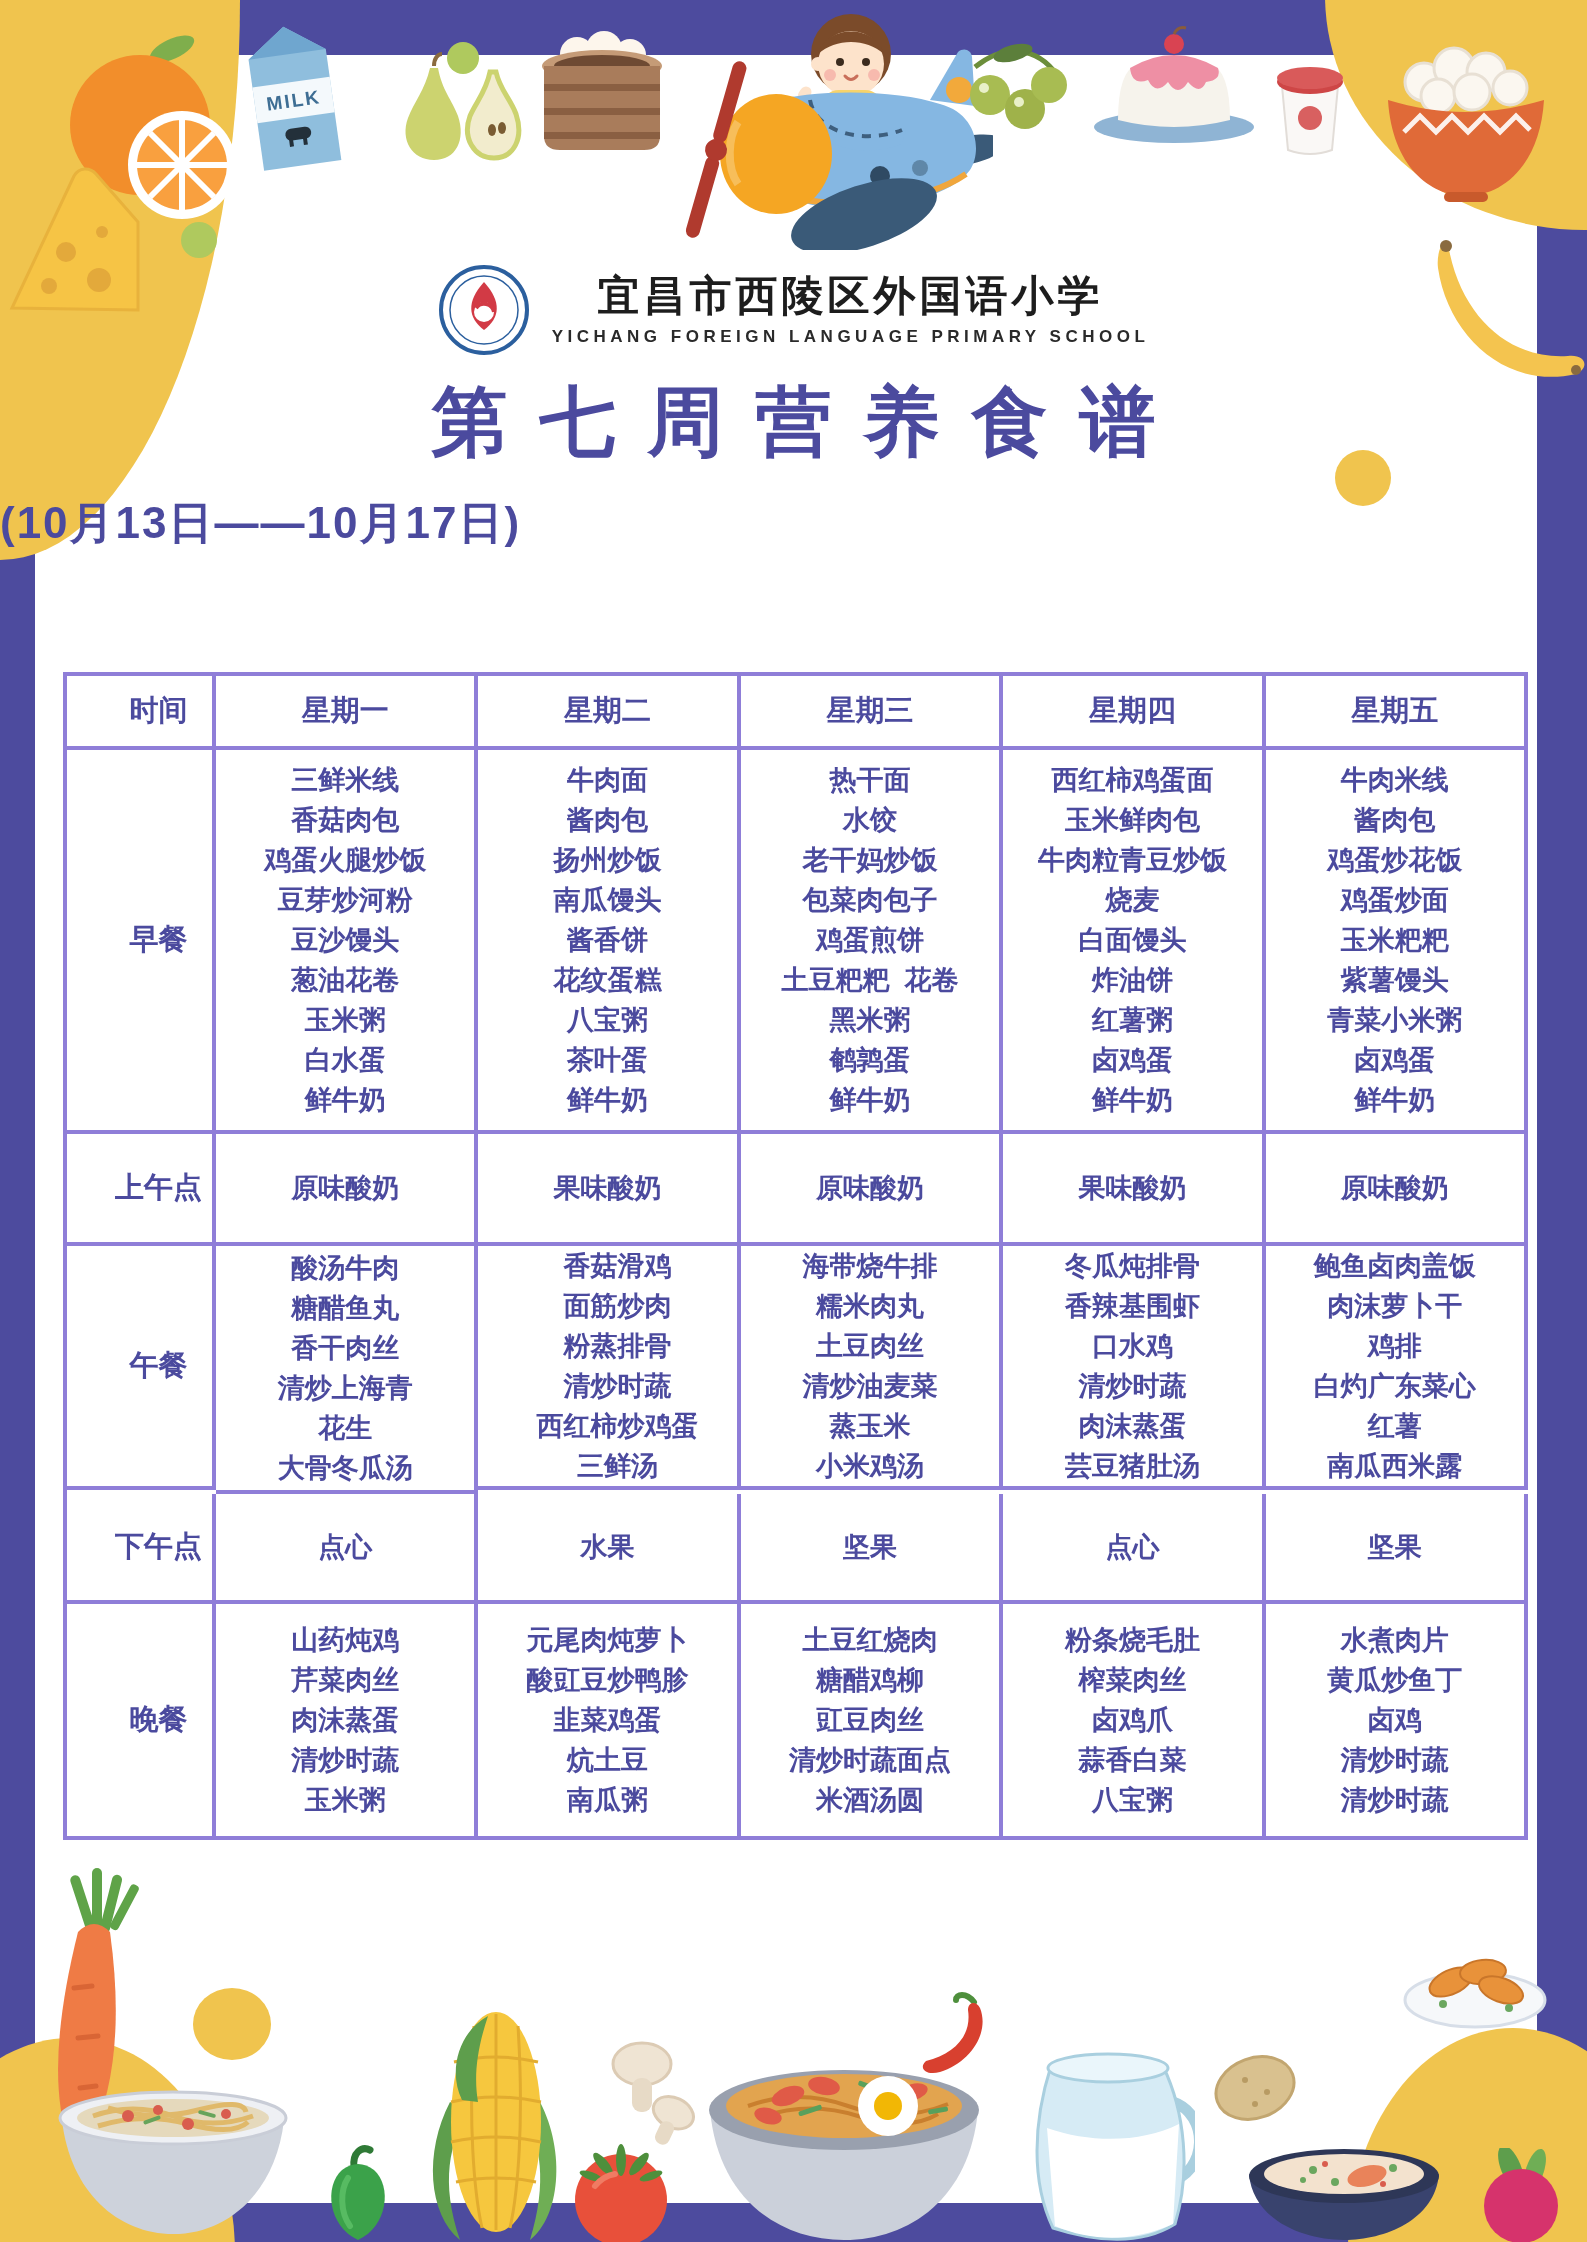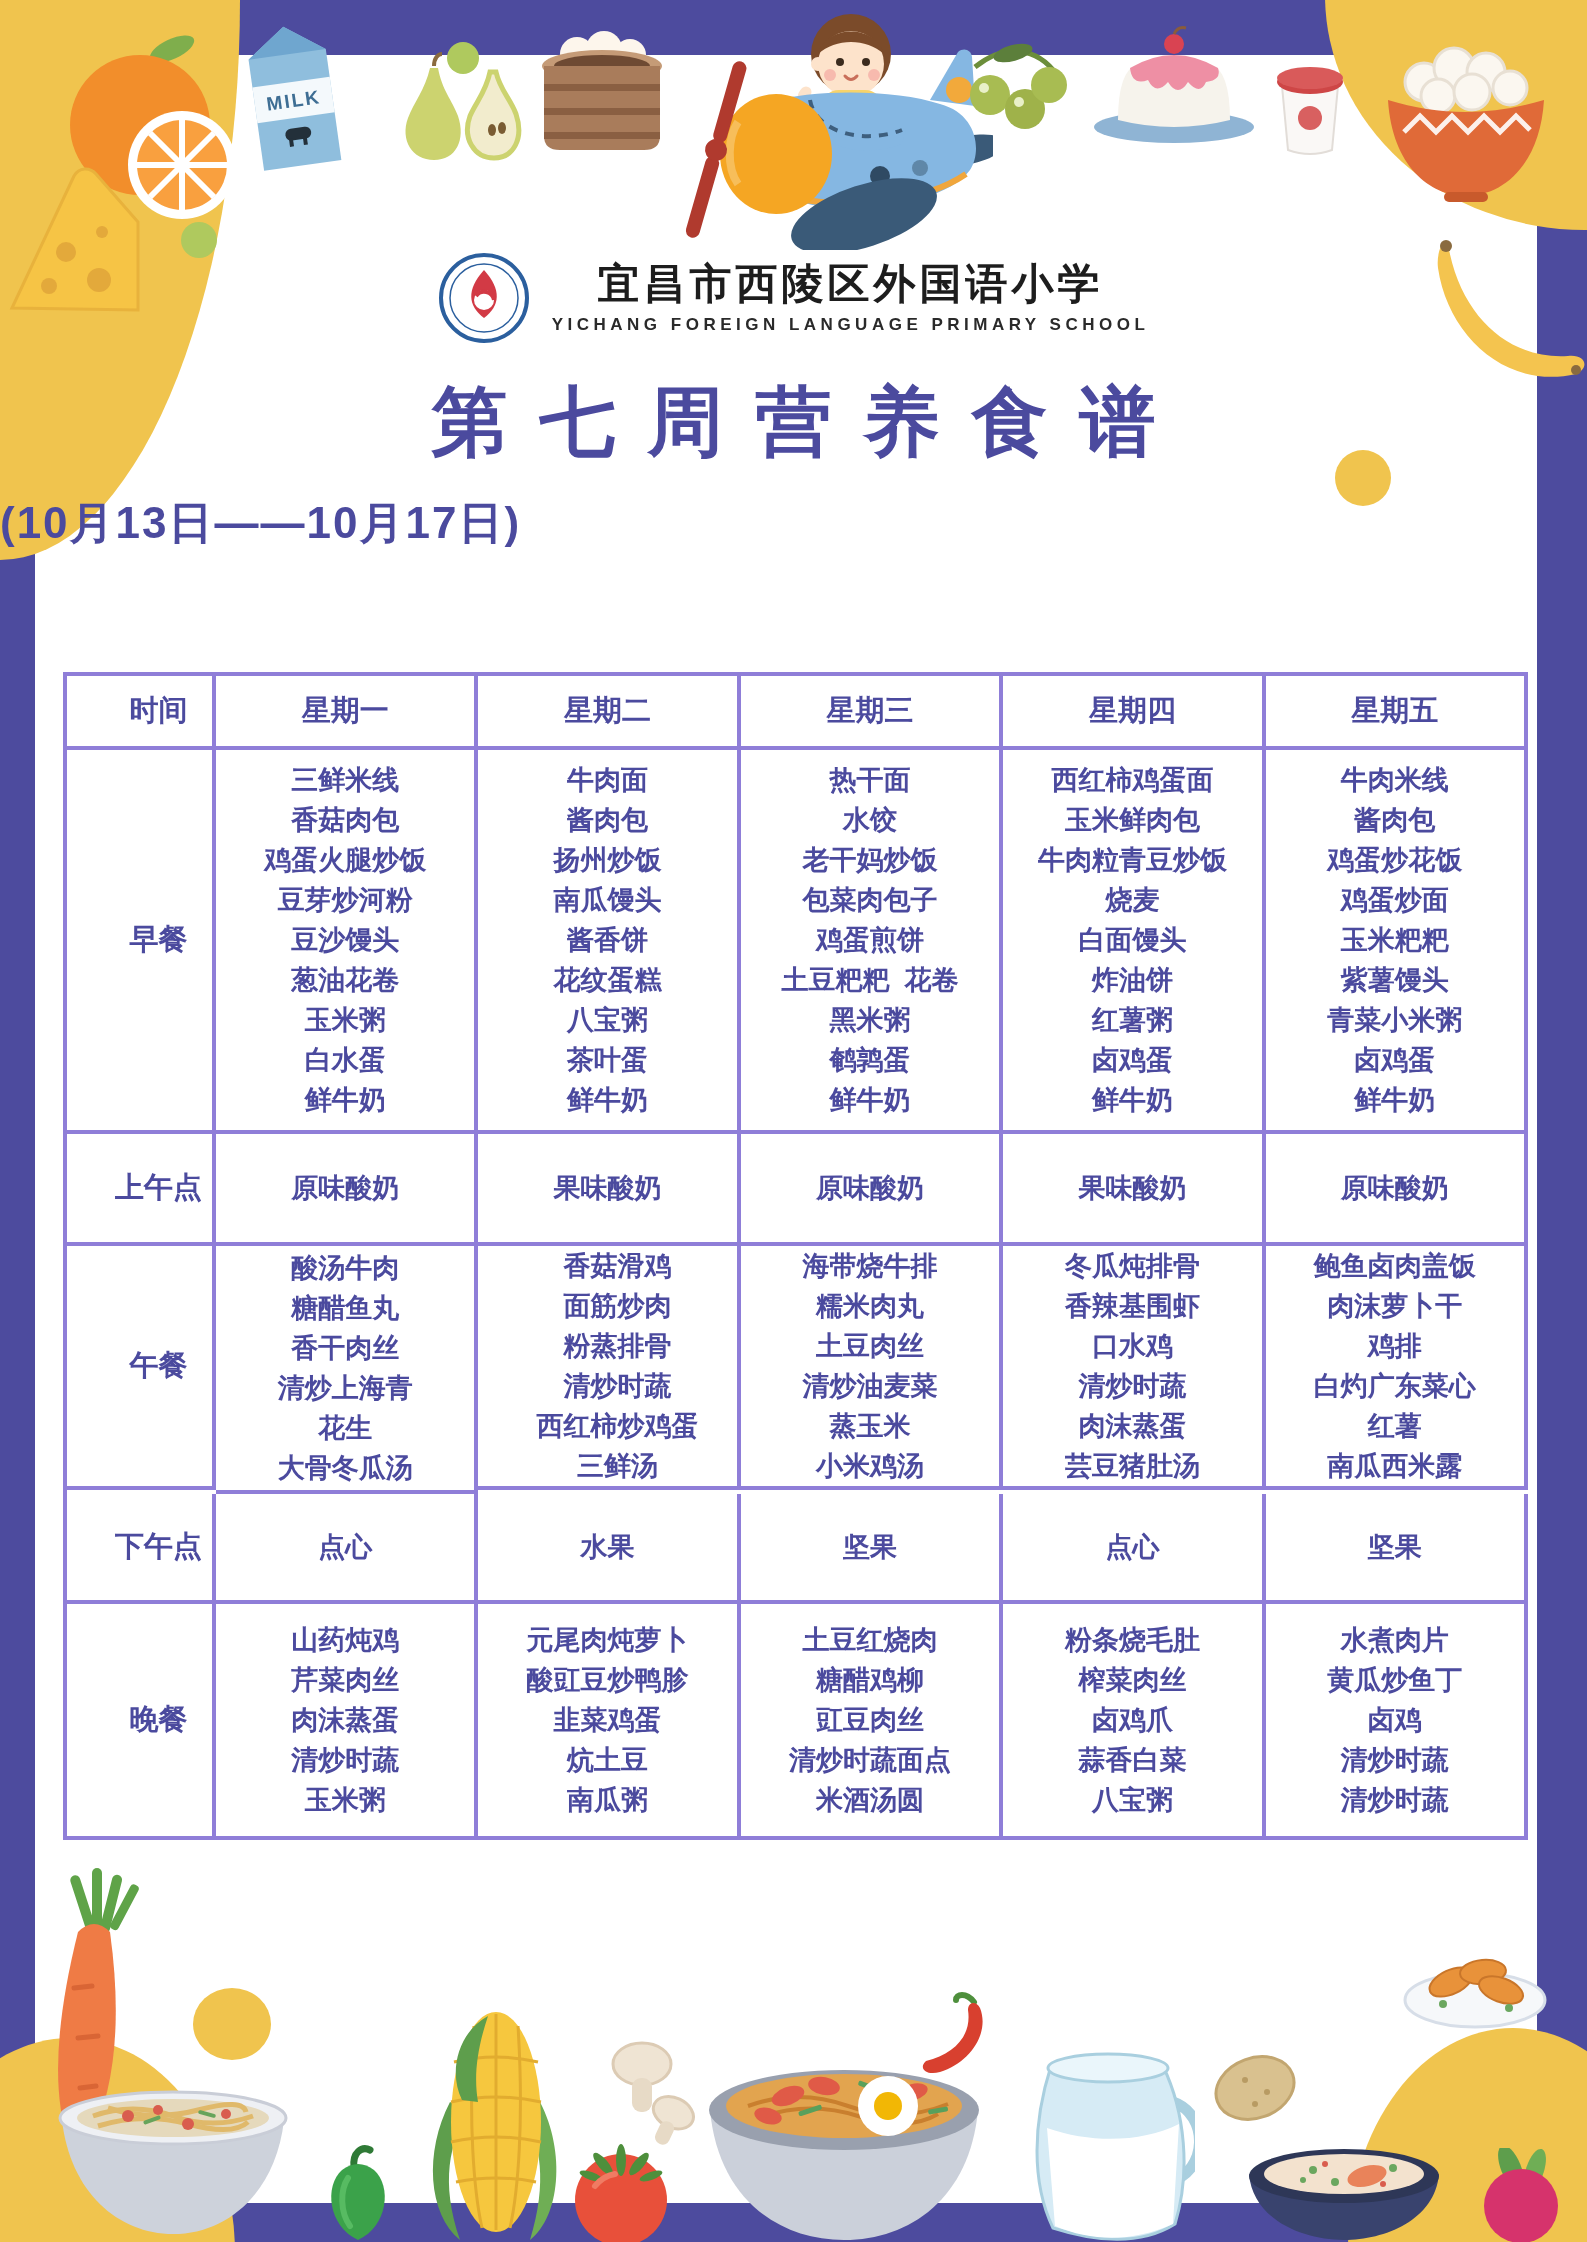--- a/index.html
+++ b/index.html
@@ -9,21 +9,21 @@
     --ink:#4B4A9E;
   }
   html,body{margin:0;padding:0;}
   body{font-family:"Liberation Sans",sans-serif;}
   .page{position:relative;width:1587px;height:2242px;background:var(--purple);overflow:hidden;}
   .white-panel{position:absolute;left:35px;top:55px;width:1502px;height:2148px;background:#ffffff;}
   .blob{position:absolute;background:var(--yellow);border-radius:50%;}
   .dot-green{position:absolute;background:#AFC95E;border-radius:50%;}
   .decor{position:absolute;}
   
-  .logo-row{position:absolute;left:0;top:252px;width:100%;display:flex;align-items:center;justify-content:center;gap:22px;text-align:right;}
+  .logo-row{position:absolute;left:0;top:264px;width:100%;display:flex;align-items:center;justify-content:center;gap:22px;text-align:right;}
   .logo-text{display:flex;flex-direction:column;align-items:center;}
   .school-zh{font-family:"DejaVu Serif","Liberation Serif",serif;font-size:42px;font-weight:900;color:#1d1d1d;letter-spacing:4px;line-height:1.1;}
   .school-en{font-size:17px;font-weight:bold;color:#2a2a2a;letter-spacing:4.5px;margin-top:7px;}
   .poster-title{position:absolute;left:0;top:372px;width:100%;text-align:center;font-size:76px;font-weight:bold;color:var(--ink);letter-spacing:32px;padding-left:32px;box-sizing:border-box;}
   .poster-subtitle{position:absolute;left:0;top:494px;width:100%;font-size:44px;font-weight:bold;color:var(--ink);letter-spacing:2px;}
   
   .menu-table{position:absolute;left:63px;top:672px;width:1461px;display:grid;grid-template-columns:149px repeat(5,1fr);border-left:4px solid var(--border);border-top:4px solid var(--border);background:#fff;}
   .cell{box-sizing:border-box;border-right:4px solid var(--border);border-bottom:4px solid var(--border);display:flex;flex-direction:column;align-items:center;justify-content:center;color:var(--ink);font-weight:bold;font-size:27px;background:#fff;}
   .cell .line{line-height:40px;white-space:pre;text-align:center;}
   .cell.th{font-size:29px;}

